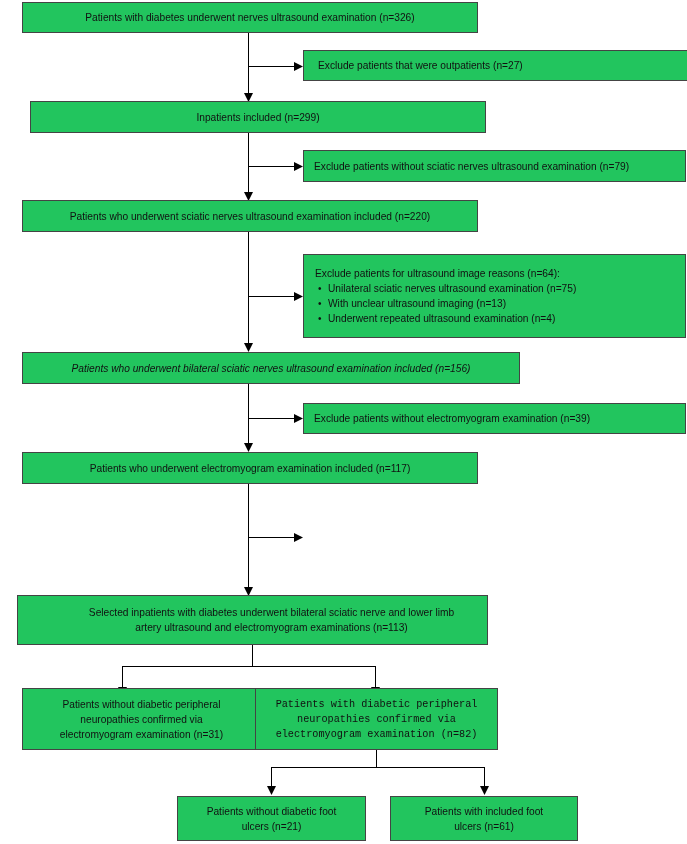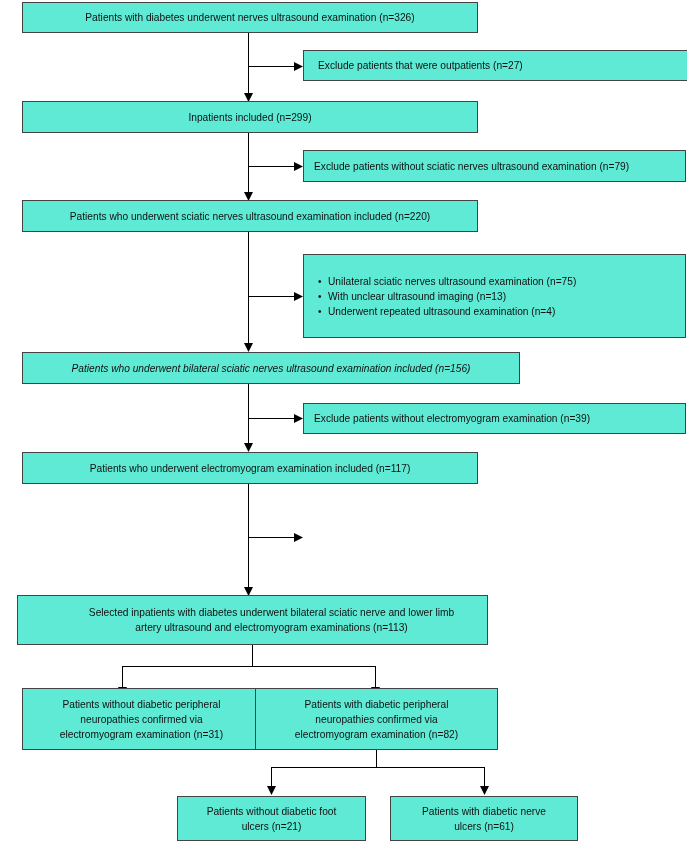--- a/index.html
+++ b/index.html
@@ -15,21 +15,21 @@
     overflow: hidden;
   }
   #flow {
     position: absolute;
     left: 0; top: 0;
     width: 687px; height: 844px;
   }
   .box {
     position: absolute;
     border: 1px solid #444444;
-    background: #5eead4;
+    background: #22c55e;
     display: flex;
     align-items: center;
     justify-content: center;
     text-align: center;
     font-size: 10.2px;
     line-height: 15px;
     color: #111111;
     padding: 2px 6px;
   }
   .box.left-align {
@@ -83,21 +83,21 @@
 
   <div class="line-h" style="left:248px; top:66px; width:47px;"></div>
   <svg class="arrowhead" style="left:294px; top:61.5px; width:9px; height:9px;" viewBox="0 0 9 9">
     <polygon points="0,0 0,9 9,4.5" fill="#000"></polygon>
   </svg>
 
   <div class="box left-align" style="left:303px; top:50px; width:430px; height:31px; padding-left:14px;">
     <span class="hdr">Exclude patients that were outpatients (n=27)</span>
   </div>
 
-  <div class="box" style="left:22px; top:101px; width:456px; height:32px;">
+  <div class="box" style="left:30px; top:101px; width:456px; height:32px;">
     <span class="hdr">Inpatients included (n=299)</span>
   </div>
 
   <div class="line-v" style="left:248px; top:133px; height:67px;"></div>
   <svg class="arrowhead" style="left:244px; top:192px; width:9px; height:9px;" viewBox="0 0 9 9">
     <polygon points="0,0 9,0 4.5,9" fill="#000"></polygon>
   </svg>
 
   <div class="line-h" style="left:248px; top:166px; width:47px;"></div>
   <svg class="arrowhead" style="left:294px; top:161.5px; width:9px; height:9px;" viewBox="0 0 9 9">
@@ -117,20 +117,21 @@
     <polygon points="0,0 9,0 4.5,9" fill="#000"></polygon>
   </svg>
 
   <div class="line-h" style="left:248px; top:296px; width:47px;"></div>
   <svg class="arrowhead" style="left:294px; top:291.5px; width:9px; height:9px;" viewBox="0 0 9 9">
     <polygon points="0,0 0,9 9,4.5" fill="#000"></polygon>
   </svg>
 
   <div class="box left-align" style="left:303px; top:254px; width:383px; height:84px; padding-left:11px;">
     <div class="box-inner">
+      <div class="hdr">Exclude patients for ultrasound image reasons (n=64):</div>
       <ul class="bullets">
         <li>Unilateral sciatic nerves ultrasound examination (n=75)</li>
         <li>With unclear ultrasound imaging (n=13)</li>
         <li>Underwent repeated ultrasound examination (n=4)</li>
       </ul>
     </div>
   </div>
 
   <div class="box" style="left:22px; top:352px; width:498px; height:32px;font-style:italic;">
     <span class="hdr">Patients who underwent bilateral sciatic nerves ultrasound examination included (n=156)</span>
@@ -184,21 +185,21 @@
   </svg>
 
   <div class="box" style="left:2px; top:688px; width:239px; height:62px;margin-left:20px;">
     <div class="box-inner">
       <div>Patients without diabetic peripheral</div>
       <div>neuropathies confirmed via</div>
       <div>electromyogram examination (n=31)</div>
     </div>
   </div>
 
-  <div class="box" style="left:255px; top:688px; width:243px; height:62px;">
+  <div class="box" style="left:255px; top:688px; width:243px; height:62px;font-family:Liberation Mono, monospace;">
     <div class="box-inner">
       <div>Patients with diabetic peripheral</div>
       <div>neuropathies confirmed via</div>
       <div>electromyogram examination (n=82)</div>
     </div>
   </div>
 
   <div class="line-v" style="left:376px; top:750px; height:18px;"></div>
   <div class="line-h" style="left:271px; top:767px; width:213px;"></div>
   <div class="line-v" style="left:271px; top:767px; height:20px;"></div>
@@ -212,18 +213,18 @@
 
   <div class="box" style="left:177px; top:796px; width:189px; height:45px;">
     <div class="box-inner">
       <div>Patients without diabetic foot</div>
       <div>ulcers (n=21)</div>
     </div>
   </div>
 
   <div class="box" style="left:390px; top:796px; width:188px; height:45px;">
     <div class="box-inner">
-      <div>Patients with diabetic nerve</div>
+      <div>Patients with included foot</div>
       <div>ulcers (n=61)</div>
     </div>
   </div>
 
 </div>
 
 </body></html>

